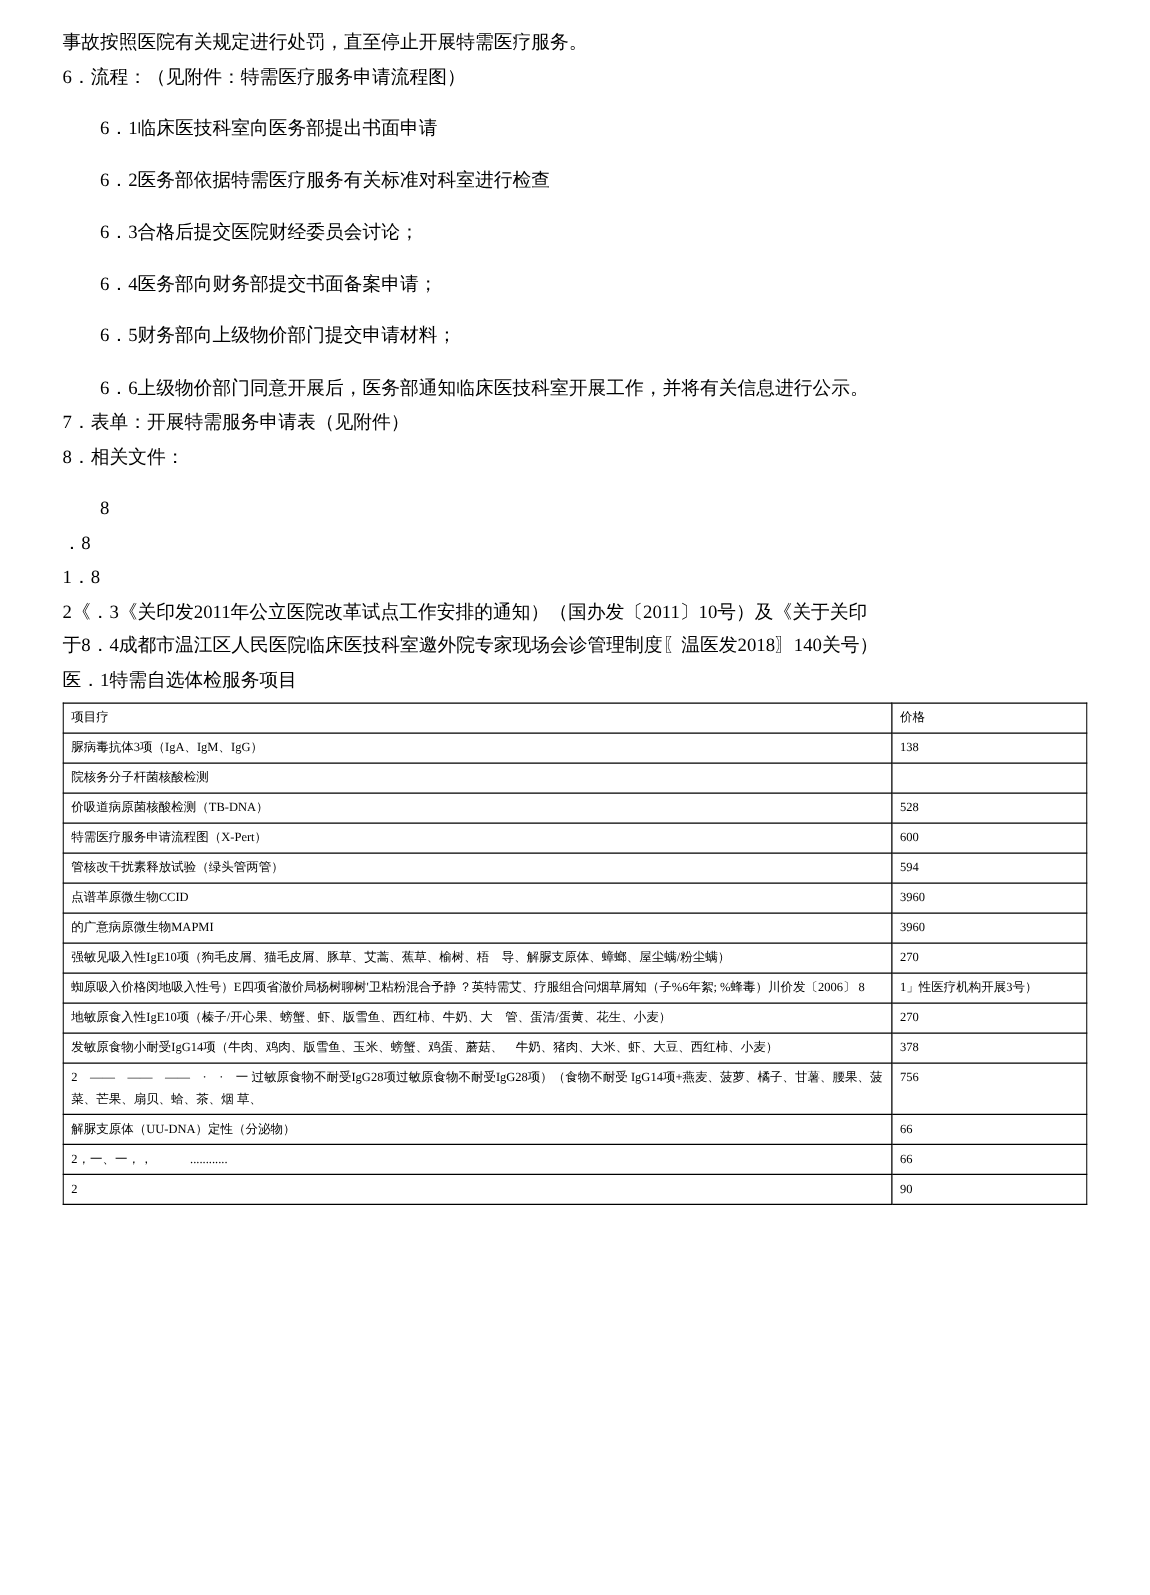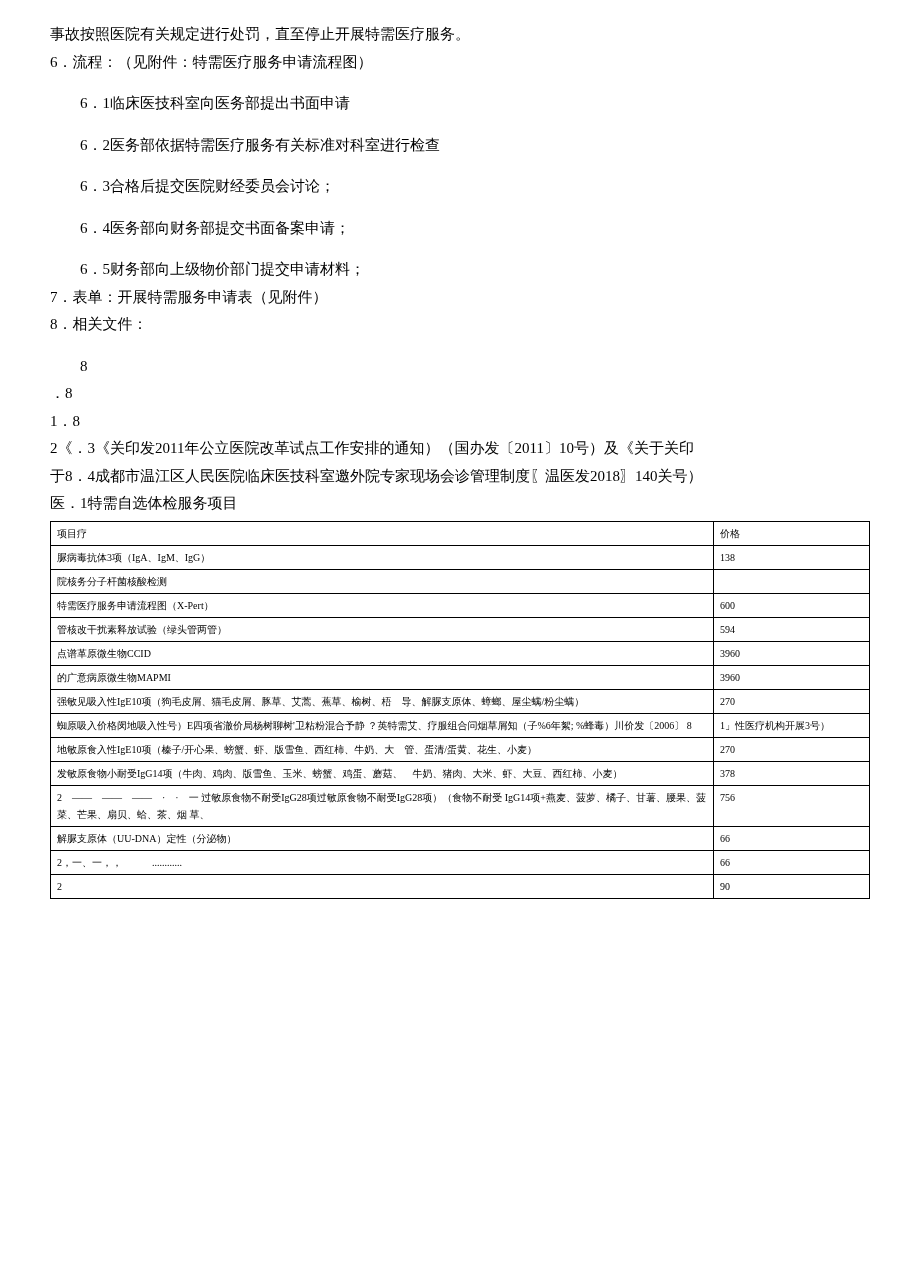--- a/index.html
+++ b/index.html
@@ -48,20 +48,21 @@
 <div class="cut-bottom">
 
 <div class="para center-line">事故按照医院有关规定进行处罚，直至停止开展特需医疗服务。</div>
 
 <div class="para">6．流程：（见附件：特需医疗服务申请流程图）</div>
 <div class="para indent1">6．1临床医技科室向医务部提出书面申请</div>
 <div class="para indent1">6．2医务部依据特需医疗服务有关标准对科室进行检查</div>
 <div class="para indent1">6．3合格后提交医院财经委员会讨论；</div>
 <div class="para indent1">6．4医务部向财务部提交书面备案申请；</div>
 <div class="para indent1">6．5财务部向上级物价部门提交申请材料；</div>
+<div class="para indent1">6．6上级物价部门同意开展后，医务部通知临床医技科室开展工作，并将有关信息进行公示。</div>
 
 <div class="para">7．表单：开展特需服务申请表（见附件）</div>
 <div class="para">8．相关文件：</div>
 
 <div class="para indent1">8</div>
 <div class="para">．8</div>
 <div class="para">1．8</div>
 <div class="para">2《．3《关印发2011年公立医院改革试点工作安排的通知）（国办发〔2011〕10号）及《关于关印</div>
 <div class="para">于8．4成都市温江区人民医院临床医技科室邀外院专家现场会诊管理制度〖温医发2018〗140关号）</div>
 <div class="para">医．1特需自选体检服务项目</div>
@@ -74,20 +75,24 @@
   </tr>
   </tbody>
       <tbody id="tbody">
         <tr>
           <td class="col-name">脲病毒抗体3项（IgA、IgM、IgG）</td>
           <td class="col-price">138</td>
         </tr>
         <tr class="group-header">
           <td class="col-name">院核务分子杆菌核酸检测</td>
           <td class="col-price"></td>
+        </tr>
+        <tr>
+          <td class="col-name">价吸道病原菌核酸检测（TB-DNA）</td>
+          <td class="col-price">528</td>
         </tr>
         <tr>
           <td class="col-name">特需医疗服务申请流程图（X-Pert）</td>
           <td class="col-price">600</td>
         </tr>
         <tr>
           <td class="col-name">管核改干扰素释放试验（绿头管两管）</td>
           <td class="col-price">594</td>
         </tr>
         <tr>

